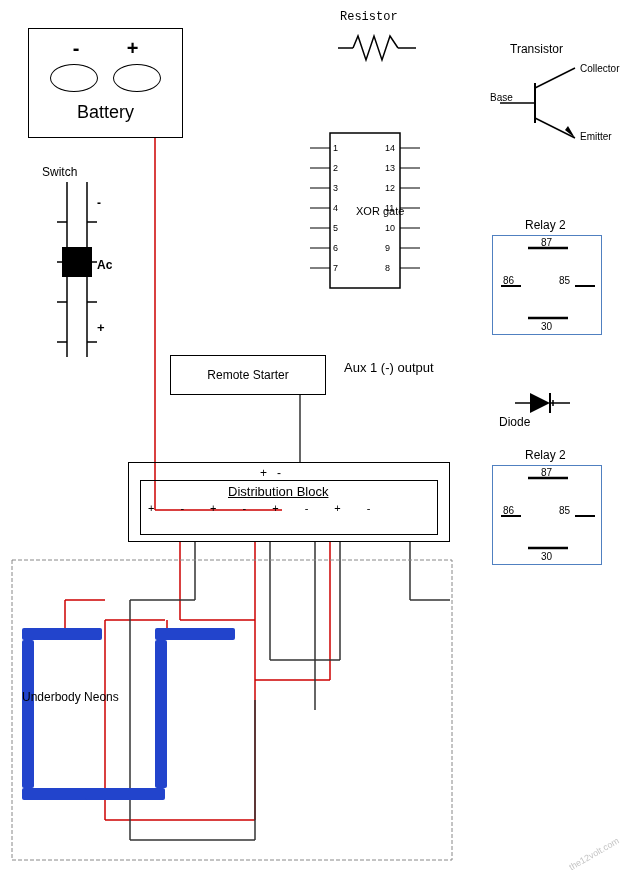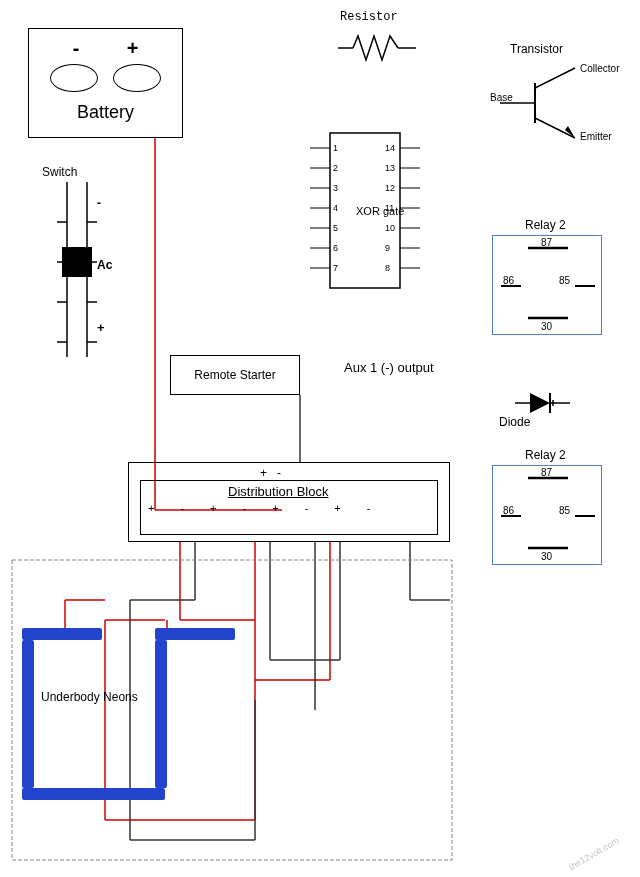--- a/index.html
+++ b/index.html
@@ -98,21 +98,21 @@
       top: 165px;
       left: 42px;
       font-size: 12px;
     }
 
     
     .remote-starter-box {
       position: absolute;
       top: 355px;
       left: 170px;
-      width: 130px;
+      width: 156px;
       height: 40px;
       border: 1.5px solid #000;
       display: flex;
       align-items: center;
       justify-content: center;
       font-size: 12px;
     }
     .aux-label {
       position: absolute;
       top: 360px;
@@ -192,21 +192,20 @@
       height: 877px;
       pointer-events: none;
     }
 
     
     .neons-label {
       position: absolute;
       top: 690px;
       left: 22px;
       font-size: 12px;
-      padding-left: 19px;
     }
 
     
     .watermark {
       position: absolute;
       bottom: 18px;
       right: 18px;
       font-size: 9px;
       color: #aaa;
       transform: rotate(-30deg);

